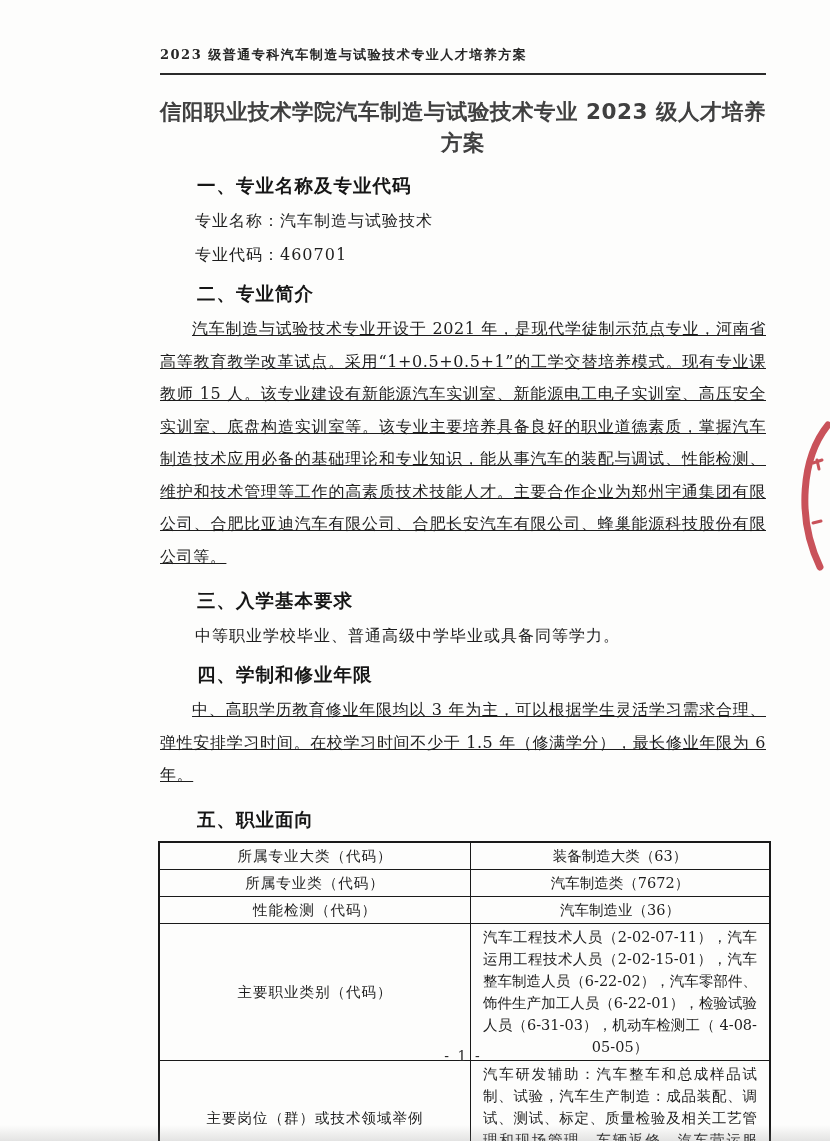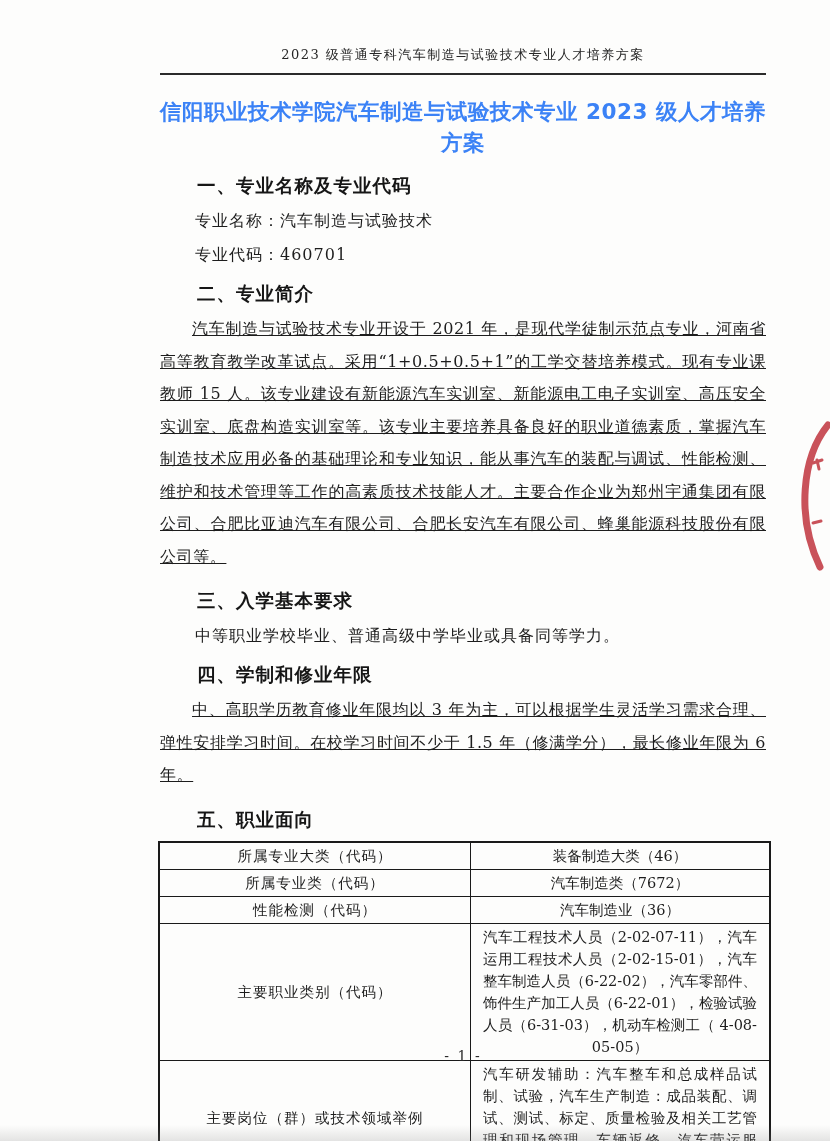--- a/index.html
+++ b/index.html
@@ -8,36 +8,36 @@
     width:830px; height:1141px;
     background:#fdfdfc;
     overflow:hidden;
     font-family:"DejaVu Serif","Liberation Serif",serif;
     color:#1d1d1d;
   }
   .content { position:absolute; left:160px; top:0; width:606px; }
 
   .running-header {
     margin-top:46px;
-    text-align:center;
     font-size:13px;
     letter-spacing:1.5px;
     color:#262626;
+    font-weight:bold;
   }
   .header-rule { height:2px; background:#2b2b2b; margin-top:9px; }
 
   .doc-title {
     margin:21px 0 0;
     font-family:"DejaVu Sans","Liberation Sans",sans-serif;
     font-weight:bold;
     font-size:21.5px;
     line-height:31px;
     text-align:center;
     letter-spacing:0.5px;
-    color:#3b82f6;
+    color:#404040;
   }
 
   .section-heading {
     margin:15px 0 0;
     padding-left:37px;
     font-family:"DejaVu Sans","Liberation Sans",sans-serif;
     font-weight:bold;
     font-size:18.5px;
     letter-spacing:1px;
     color:#161616;
@@ -134,21 +134,21 @@
 
     <h2 class="section-heading">四、学制和修业年限</h2>
     <p class="body-text indent">中、高职学历教育修业年限均以 3 年为主，可以根据学生灵活学习需求合理、弹性安排学习时间。在校学习时间不少于 1.5 年（修满学分），最长修业年限为 6 年。</p>
 
     <h2 class="section-heading">五、职业面向</h2>
 
     <table class="career">
       <tbody>
         <tr>
           <td class="cell-label">所属专业大类（代码）</td>
-          <td class="cell-value">装备制造大类（46）</td>
+          <td class="cell-value">装备制造大类（63）</td>
         </tr>
         <tr>
           <td class="cell-label">所属专业类（代码）</td>
           <td class="cell-value">汽车制造类（7672）</td>
         </tr>
         <tr>
           <td class="cell-label">性能检测（代码）</td>
           <td class="cell-value">汽车制造业（36）</td>
         </tr>
         <tr>

